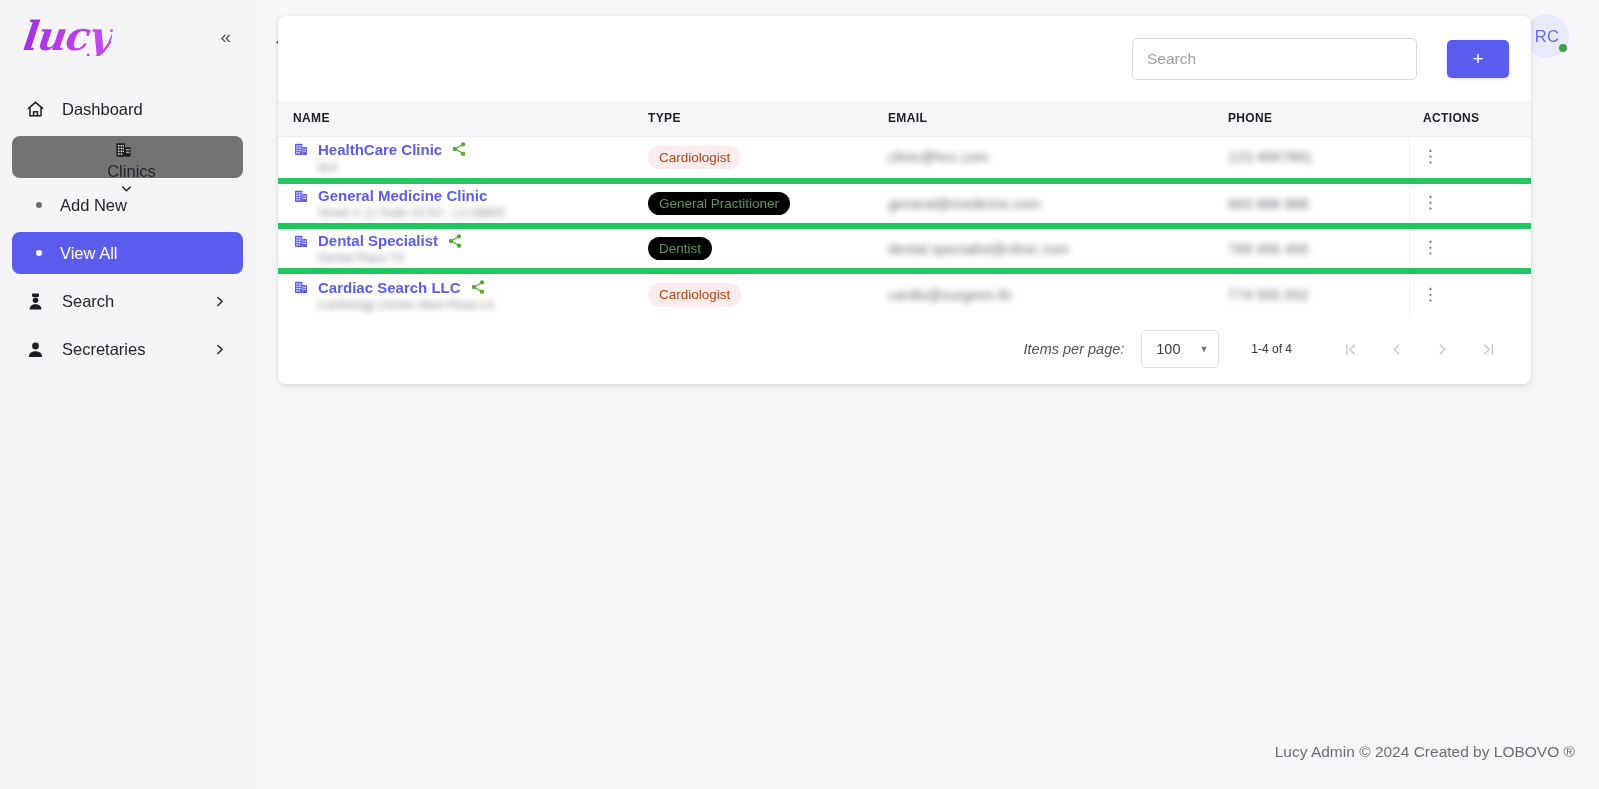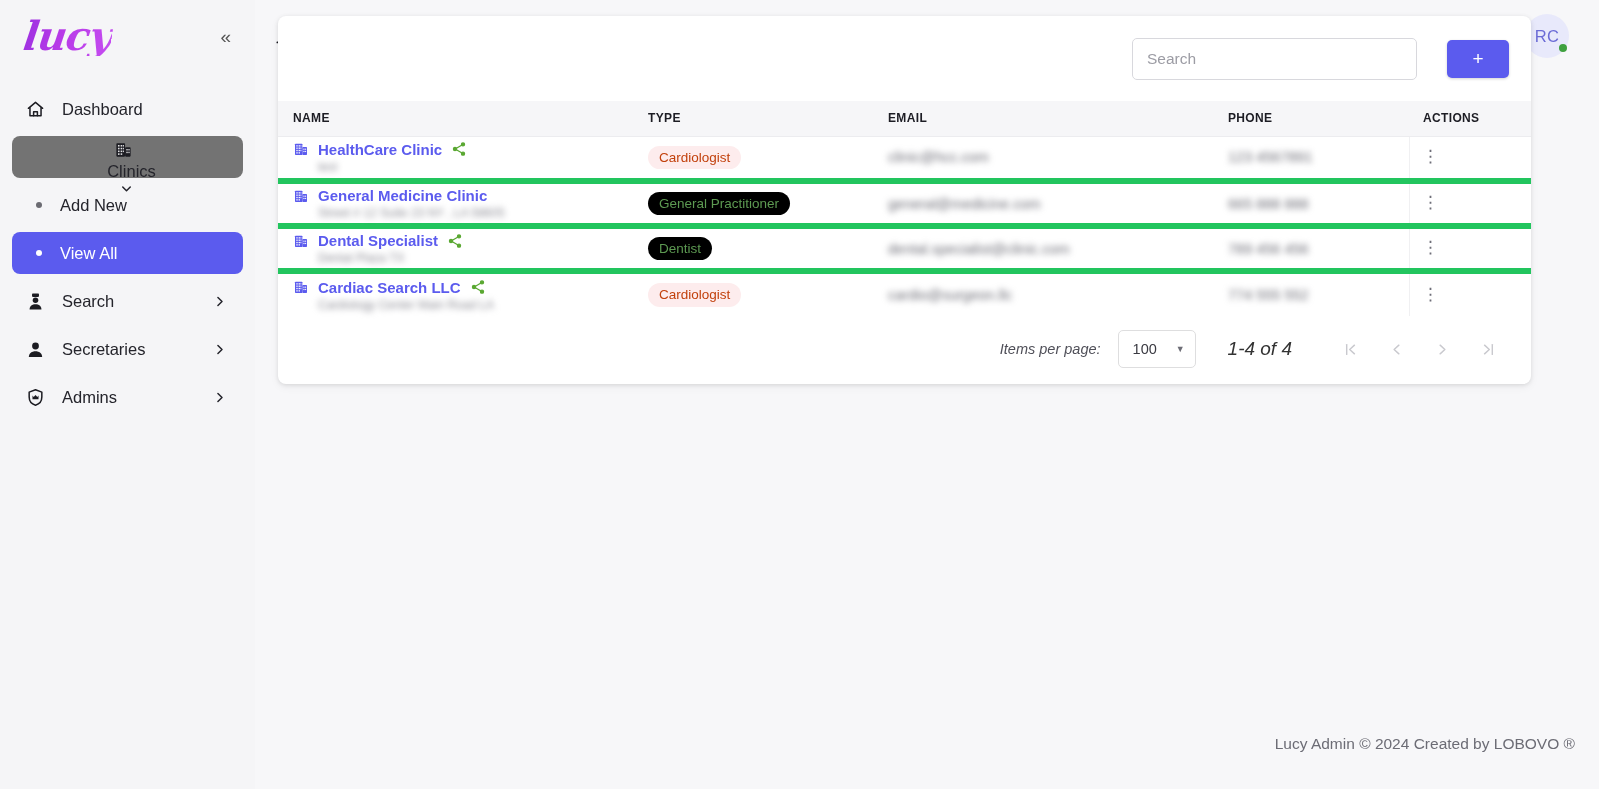--- a/index.html
+++ b/index.html
@@ -187,30 +187,30 @@
   }
   .pager-label { margin-right: 17px; font-style: italic; }
   .pp-select {
     display: flex; align-items: center; justify-content: space-between;
     width: 78px; height: 38px;
     border: 1px solid #dededf; border-radius: 5px;
     padding: 0 10px 0 14px; cursor: pointer;
     font-size: 14.5px; color: #3a3a42;
   }
   .pp-caret { font-size: 9px; color: #6d6d76; }
-  .range { margin: 0 35px 0 32px; color: #333; font-size: 19px; white-space: nowrap; font-style: italic; }
+  .range { margin: 0 35px 0 32px; color: #333; font-size: 12px; white-space: nowrap; }
   .pg-btn {
     width: 46px; height: 34px;
     display: flex; align-items: center; justify-content: center;
     color: #c9c9ce; cursor: default; user-select: none;
   }
 
   
   .page-footer {
-    position: absolute; right: 24px; bottom: 36px;
+    position: absolute; right: 24px; bottom: 28px;
     font-size: 15.5px; color: #6c6c75;
     white-space: nowrap;
   }
 </style>
 </head>
 <body>
 
 <div class="app">
 
   <aside class="sidebar">
@@ -300,34 +300,20 @@
             </svg>
         </span>
         <span class="lbl">Secretaries</span>
         <span class="chev">
           <svg width="15" height="15" viewBox="0 0 24 24" fill="none" stroke="#24242b" stroke-width="2.4" stroke-linecap="round" stroke-linejoin="round">
               <path d="M9.5 5.5l6.5 6.5-6.5 6.5"></path>
             </svg>
         </span>
       </div>
 
-      <div class="nav-item">
-        <span class="ico">
-          <svg width="19" height="19" viewBox="0 0 24 24" fill="none">
-              <path d="M12 2.2l8 3v6.3c0 5-3.4 9-8 10.3-4.6-1.3-8-5.3-8-10.3V5.2z" stroke="#1c1c22" stroke-width="1.9" stroke-linejoin="round"></path>
-              <path d="M8.2 9.6l1.5 1.9 2.3-2.6 2.3 2.6 1.5-1.9v4.6H8.2z" fill="#1c1c22"></path>
-            </svg>
-        </span>
-        <span class="lbl">Admins</span>
-        <span class="chev">
-          <svg width="15" height="15" viewBox="0 0 24 24" fill="none" stroke="#24242b" stroke-width="2.4" stroke-linecap="round" stroke-linejoin="round">
-              <path d="M9.5 5.5l6.5 6.5-6.5 6.5"></path>
-            </svg>
-        </span>
-      </div>
 
     </nav>
   </aside>
 
   <section class="main">
 
     <div class="topbar">
       <span class="device-icon">
         <svg width="24" height="24" viewBox="0 0 24 24" fill="none" stroke="#1c1c22" stroke-width="1.9" stroke-linecap="round" stroke-linejoin="round">
             <rect x="4.4" y="5.6" width="15.2" height="10" rx="1.1"></rect>

